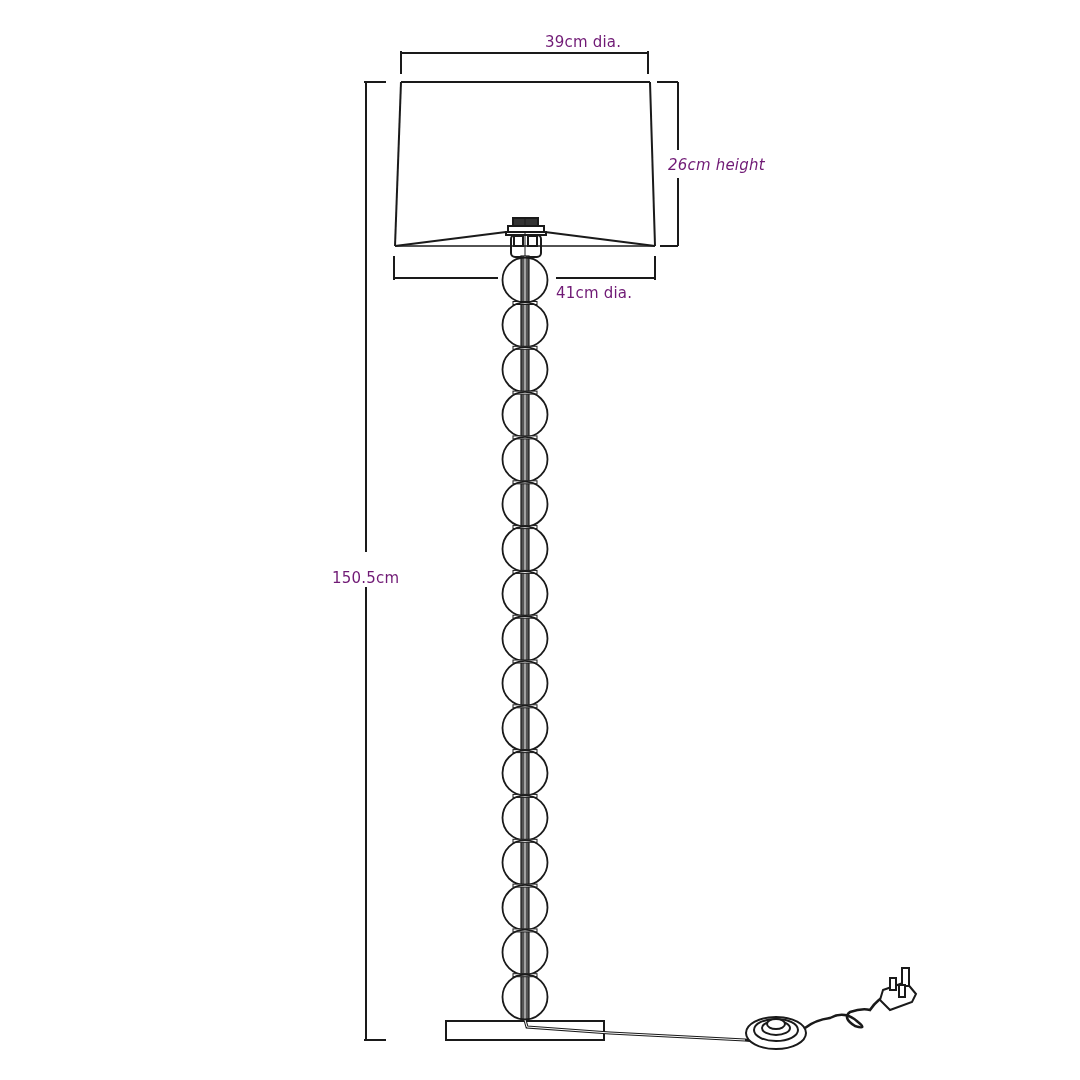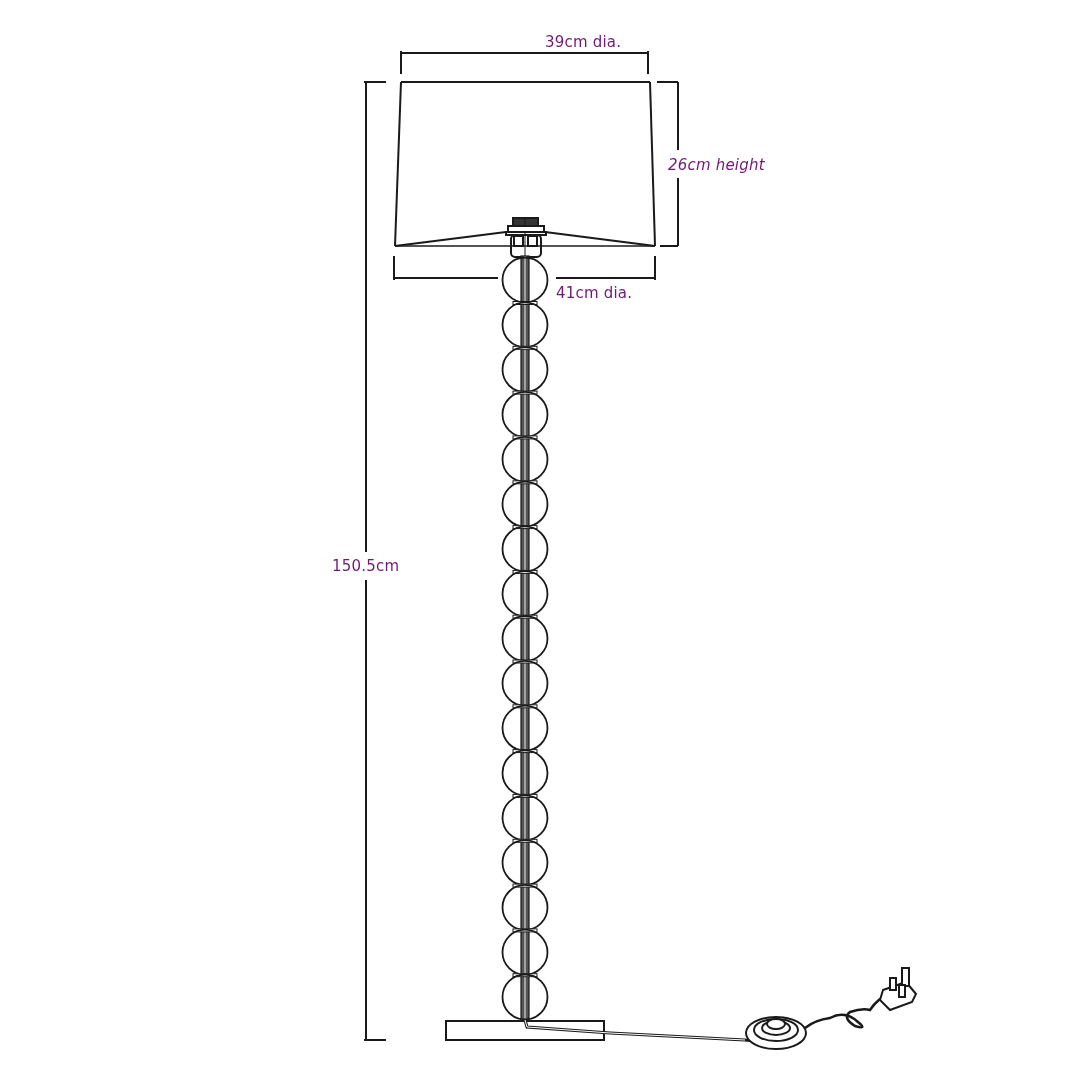--- a/index.html
+++ b/index.html
@@ -118,13 +118,13 @@
       <rect x="902" y="968" width="7" height="18" fill="#fff"></rect>
       <rect x="890" y="978" width="6" height="12" fill="#fff"></rect>
       <rect x="899" y="985" width="6" height="12" fill="#fff"></rect>
     </g>
   </g>
 </svg>
 
 <div class="lbl" style="left:545px;top:33px;">39cm dia.</div>
 <div class="lbl" style="left:668px;top:156px;font-style:italic;">26cm height</div>
 <div class="lbl" style="left:550px;top:284px;background:transparent;margin-left:6px;">41cm dia.</div>
-<div class="lbl" style="left:332px;top:557px;">150.5cm</div>
+<div class="lbl" style="left:332px;top:569px;">150.5cm</div>
 
 </body></html>

